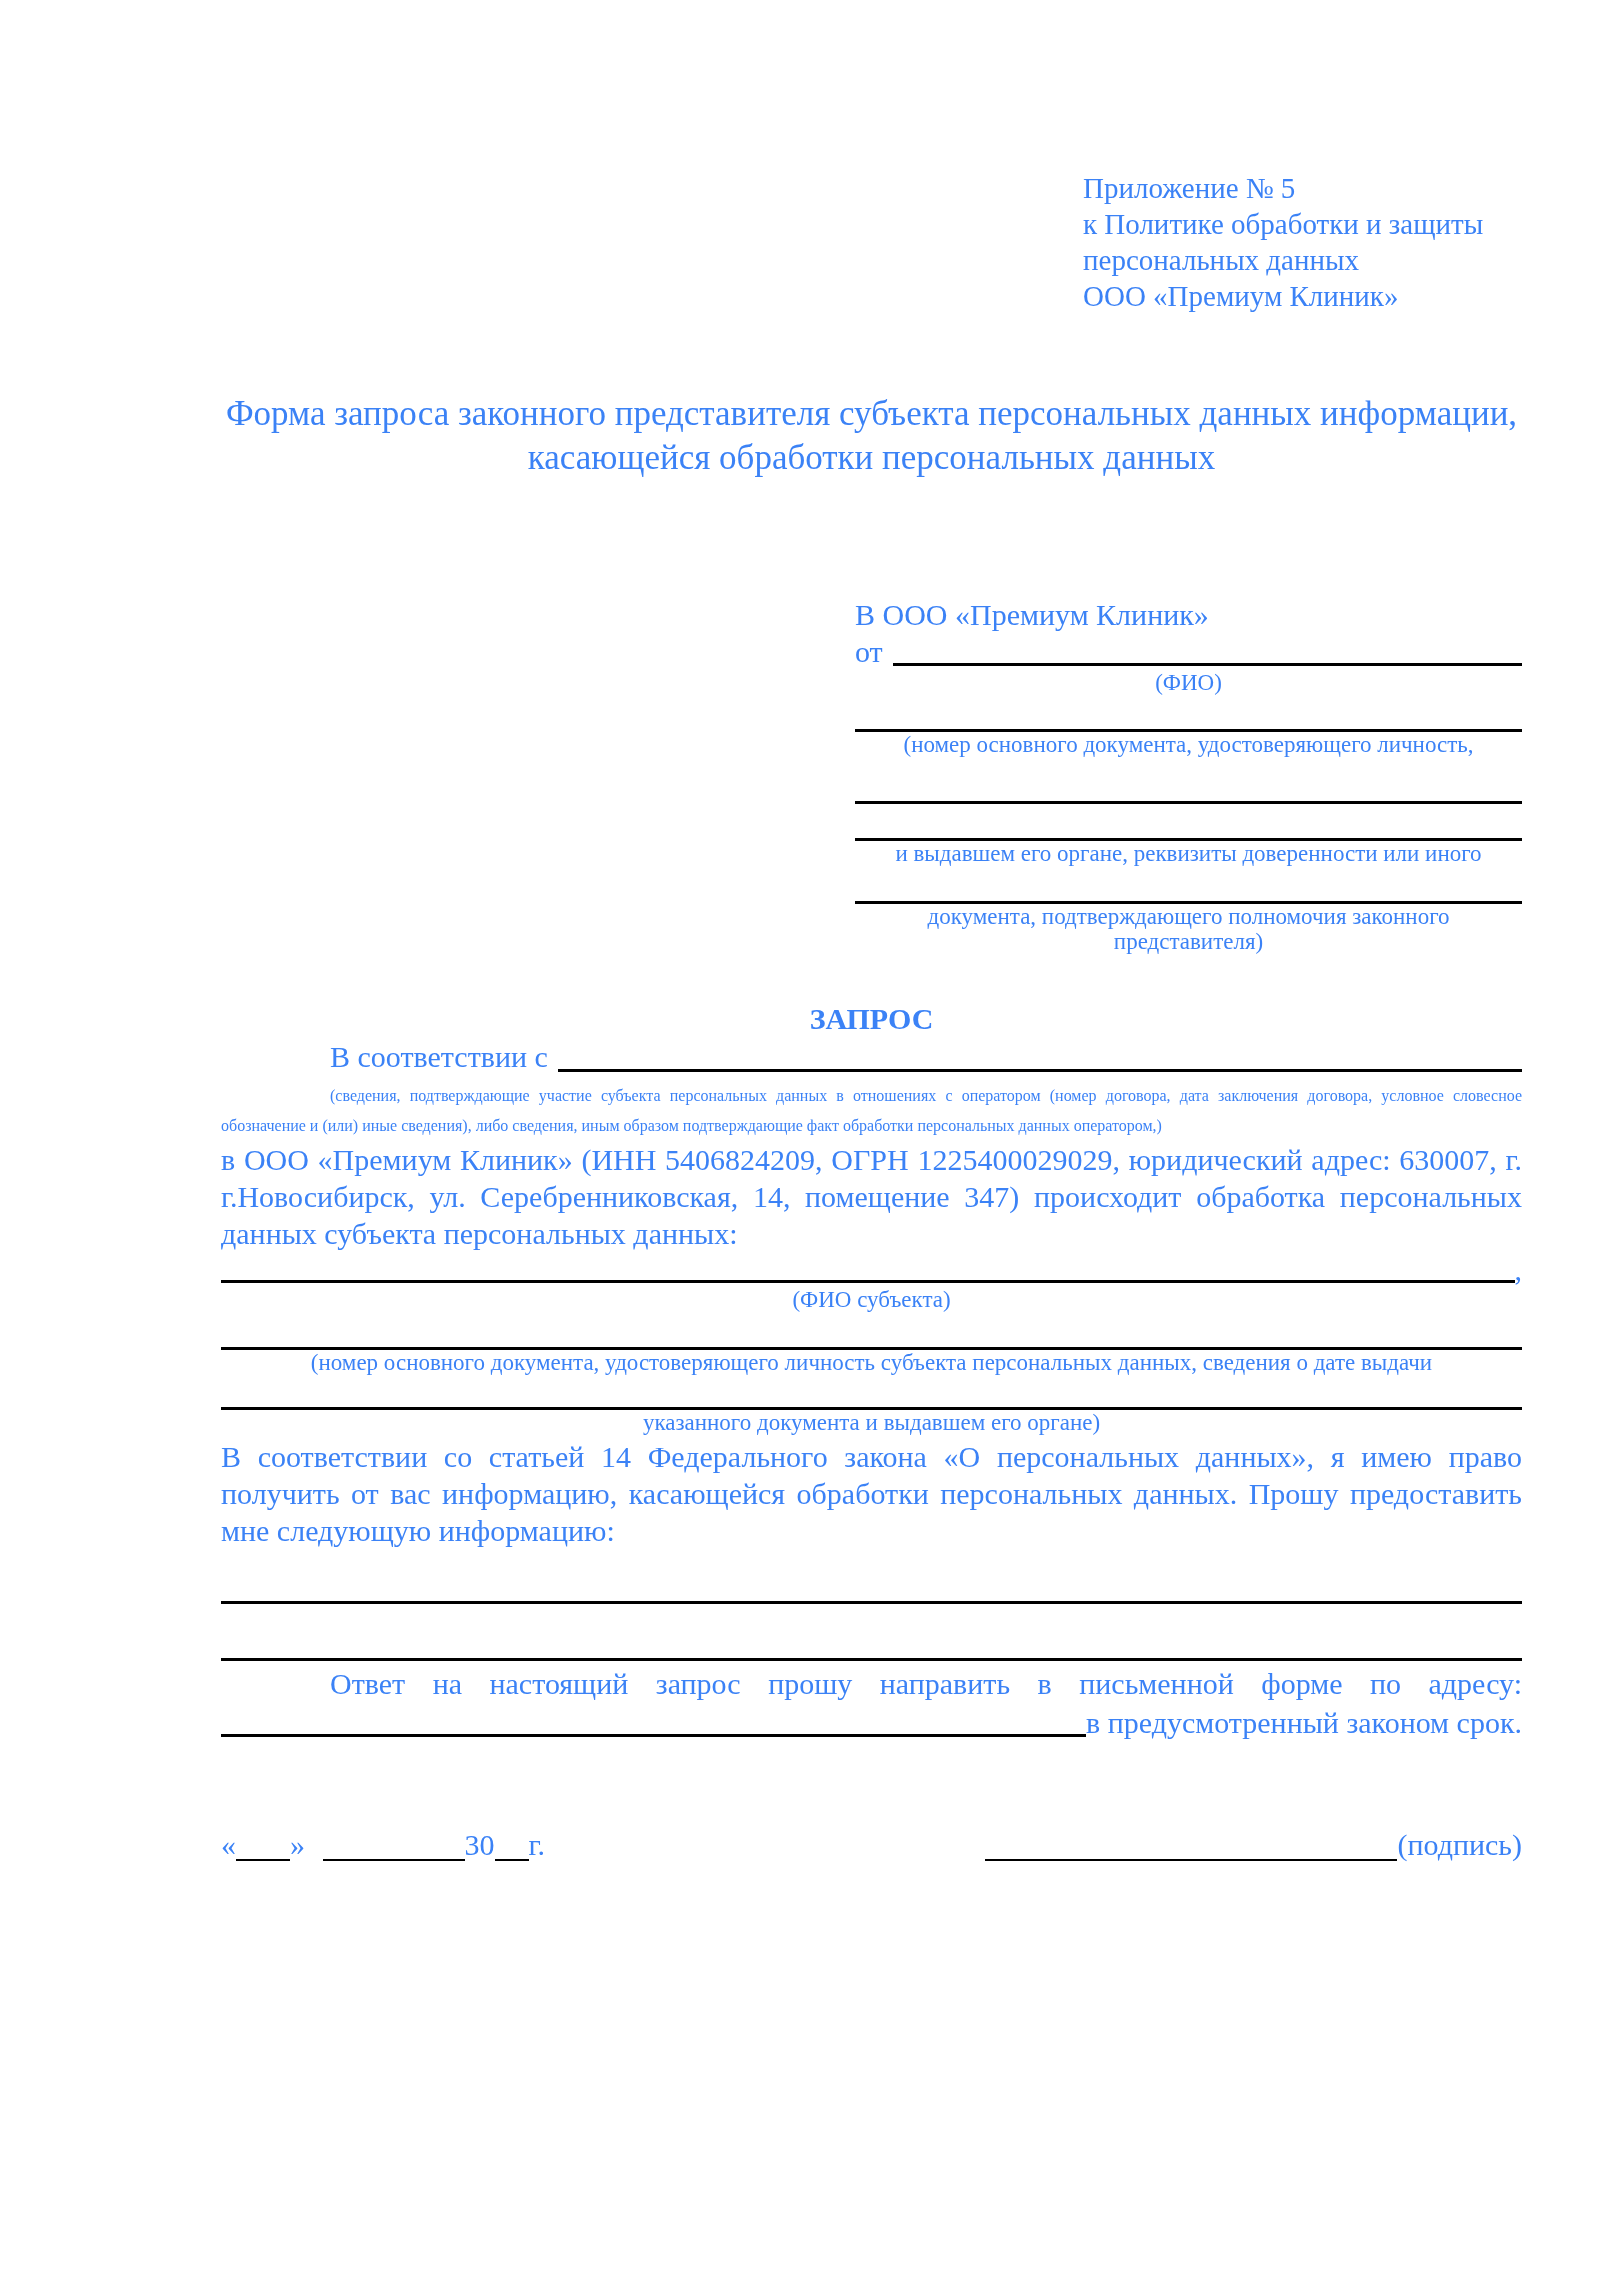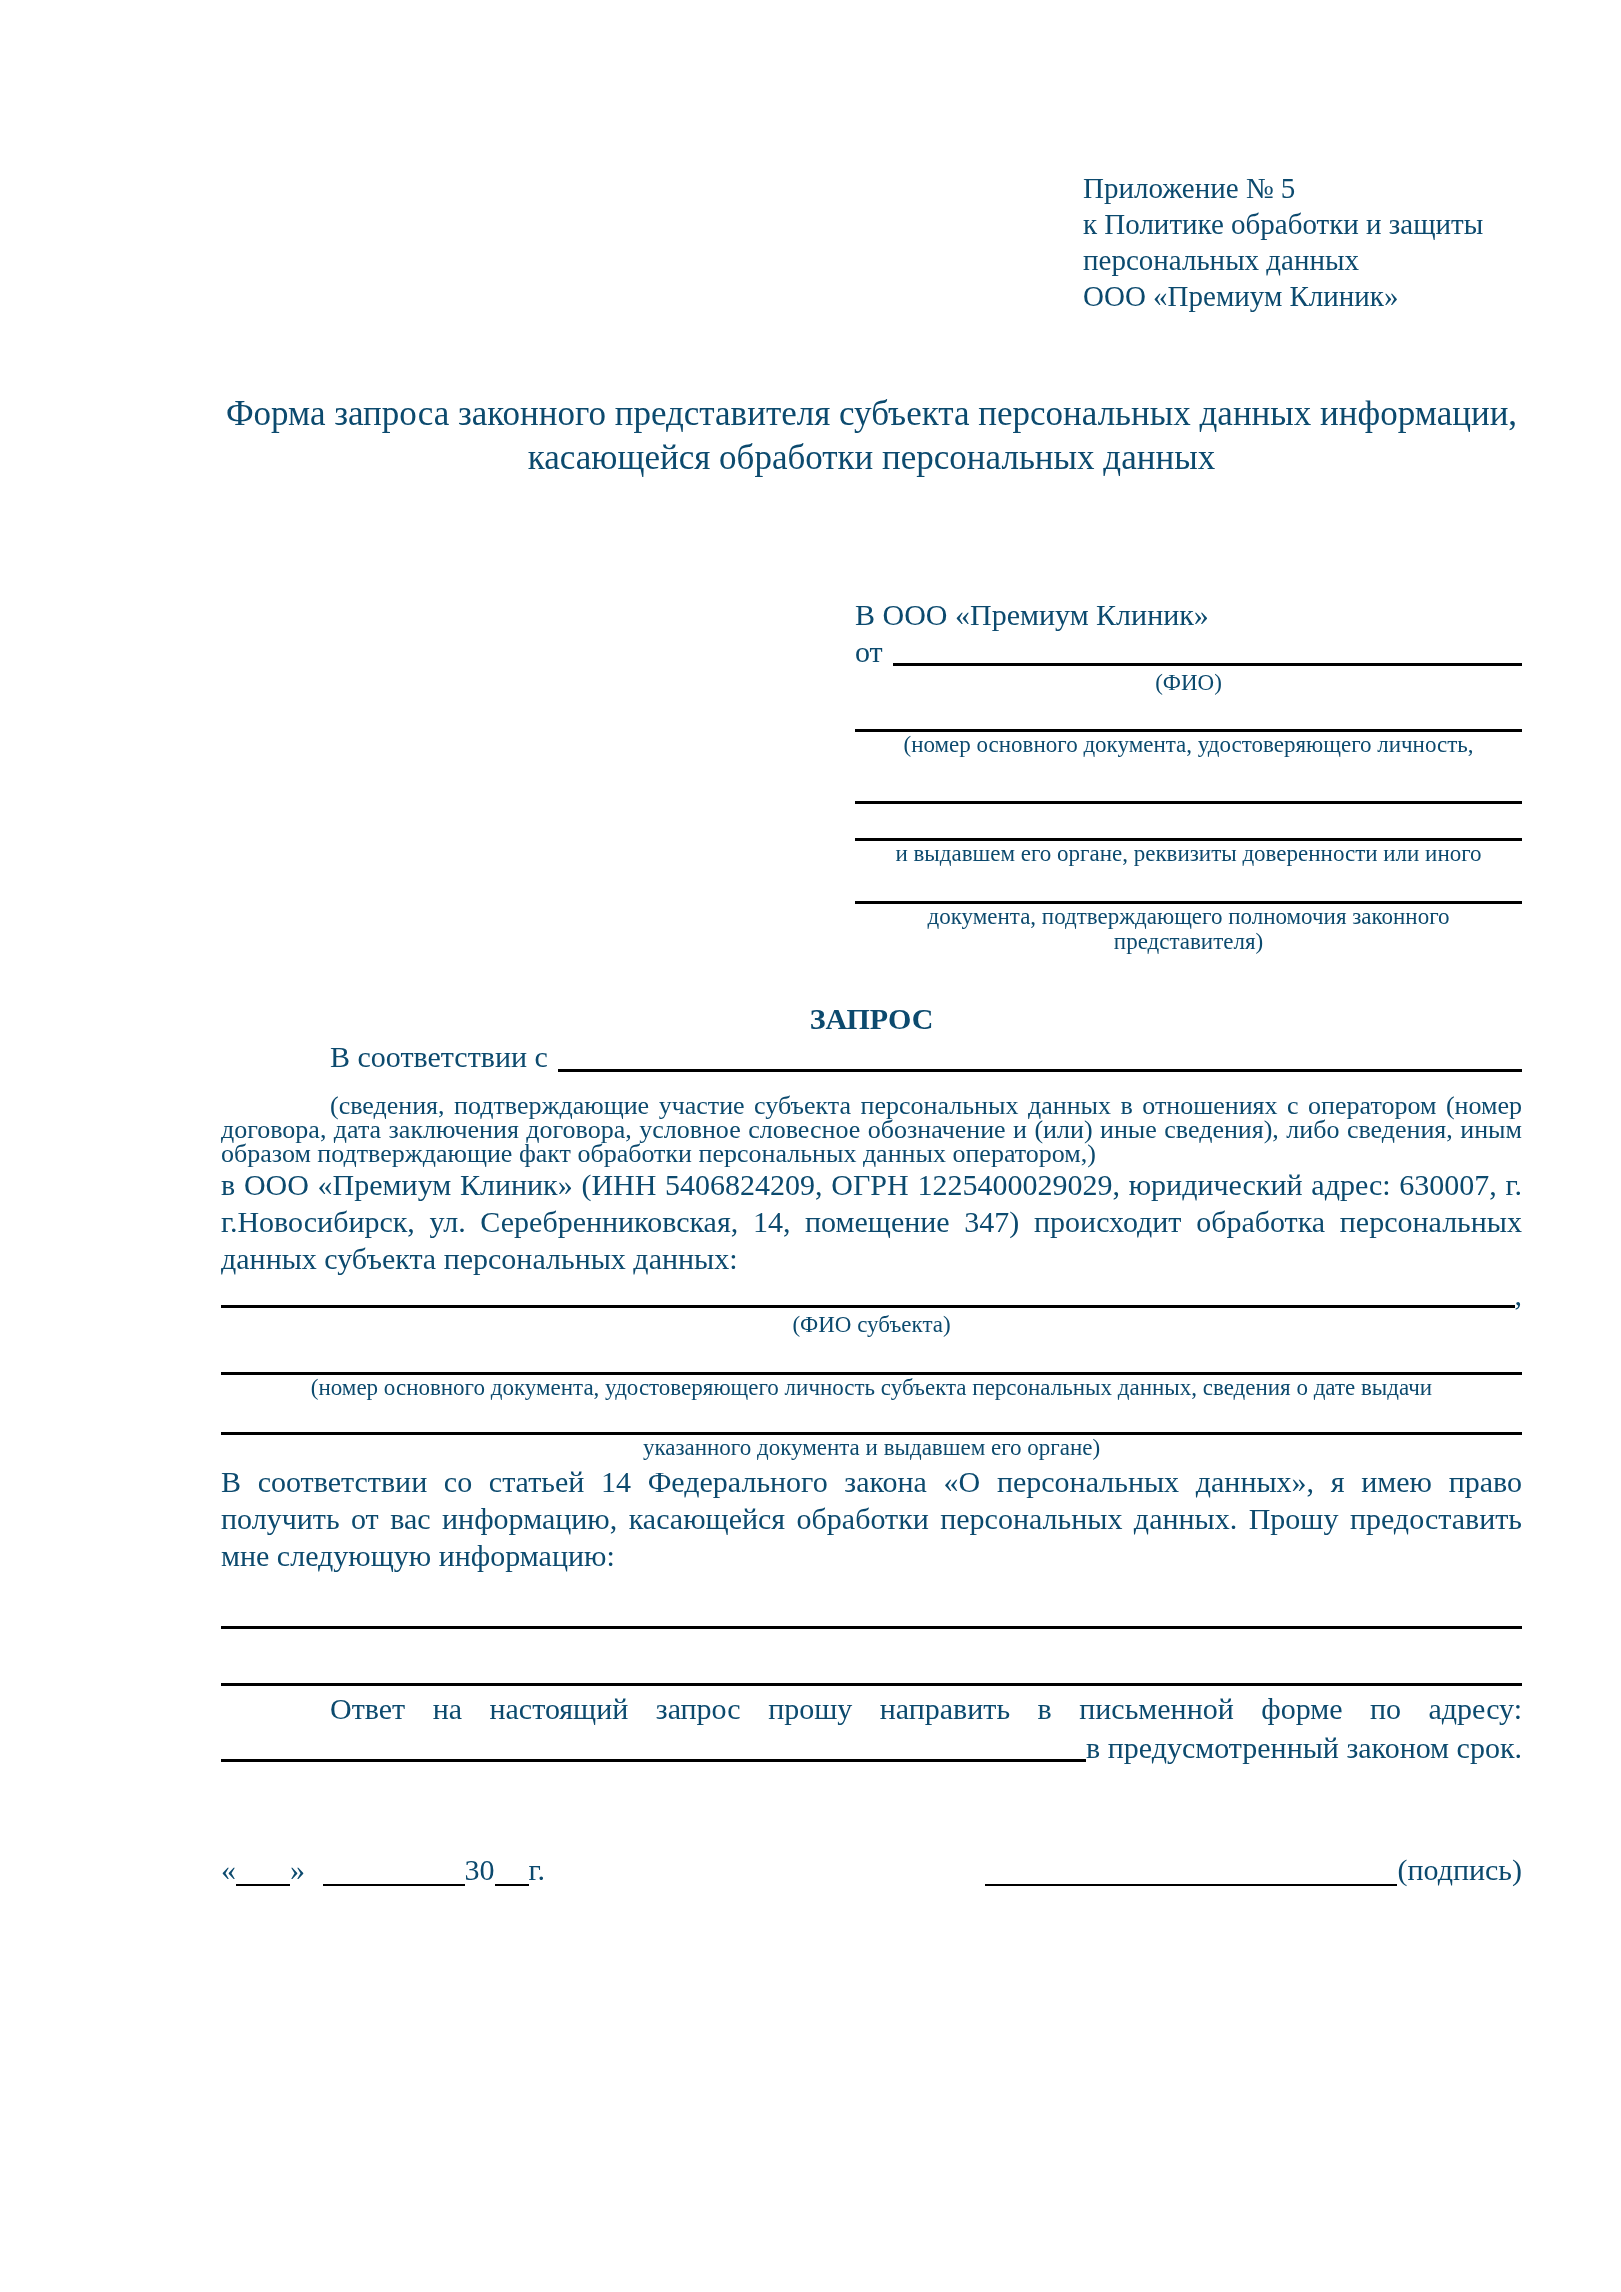--- a/index.html
+++ b/index.html
@@ -1,18 +1,18 @@
 <!DOCTYPE html>
 <html><head>
 <meta charset="utf-8">
 <style>
   html, body { margin:0; padding:0; background:#ffffff; }
   .page {
     position:relative; width:1621px; height:2293px; background:#ffffff;
-    color:#0c4a6e; font-family:"Liberation Serif","DejaVu Serif",serif;
+    color:#3b82f6; font-family:"Liberation Serif","DejaVu Serif",serif;
     overflow:hidden;
   }
   
   .header-block { position:absolute; left:1083px; top:170px; font-size:29px; line-height:36px; }
   
   .doc-title {
     position:absolute; left:221px; top:392px; width:1301px;
     font-size:35px; line-height:44px; font-weight:normal; text-align:center;
   }
   
@@ -21,21 +21,21 @@
   .from-line { display:flex; height:37px; }
   .from-line .fill-line { margin-left:9.8px; }
   
   .main { position:absolute; left:221px; top:1000px; width:1301px; font-size:30px; line-height:37px; }
   .zapros { height:37px; line-height:37px; text-align:center;font-weight:bold; }
   .intro-line { display:flex; height:39px; line-height:39px; }
   .indent { flex:0 0 109px; }
   .fill-line { flex:1 1 auto; border-bottom:3.9px solid #000; margin-bottom:3.9px; }
   .intro-line .fill-line { margin-left:9.8px; }
   .small-note {
-    margin-top:18px; font-size:26px; line-height:24px;
+    margin-top:5px; font-size:16px; line-height:30px;
     text-align:justify; text-indent:109px;
   }
   .para { text-align:justify; }
   .para.mt3 { margin-top:2.9px; }
   .comma-row { display:flex; height:35px; line-height:35px; }
   .field-label { height:25.5px; font-size:23px; line-height:25.5px; text-align:center; }
   .write-line { border-bottom:3.9px solid #000; box-sizing:border-box; }
   .h36 { height:35px; } .h37 { height:36px; } .h38 { height:37px; }
   .h48 { height:47px; } .h56 { height:55px; } .h58 { height:57px; }
   .answer1 {

